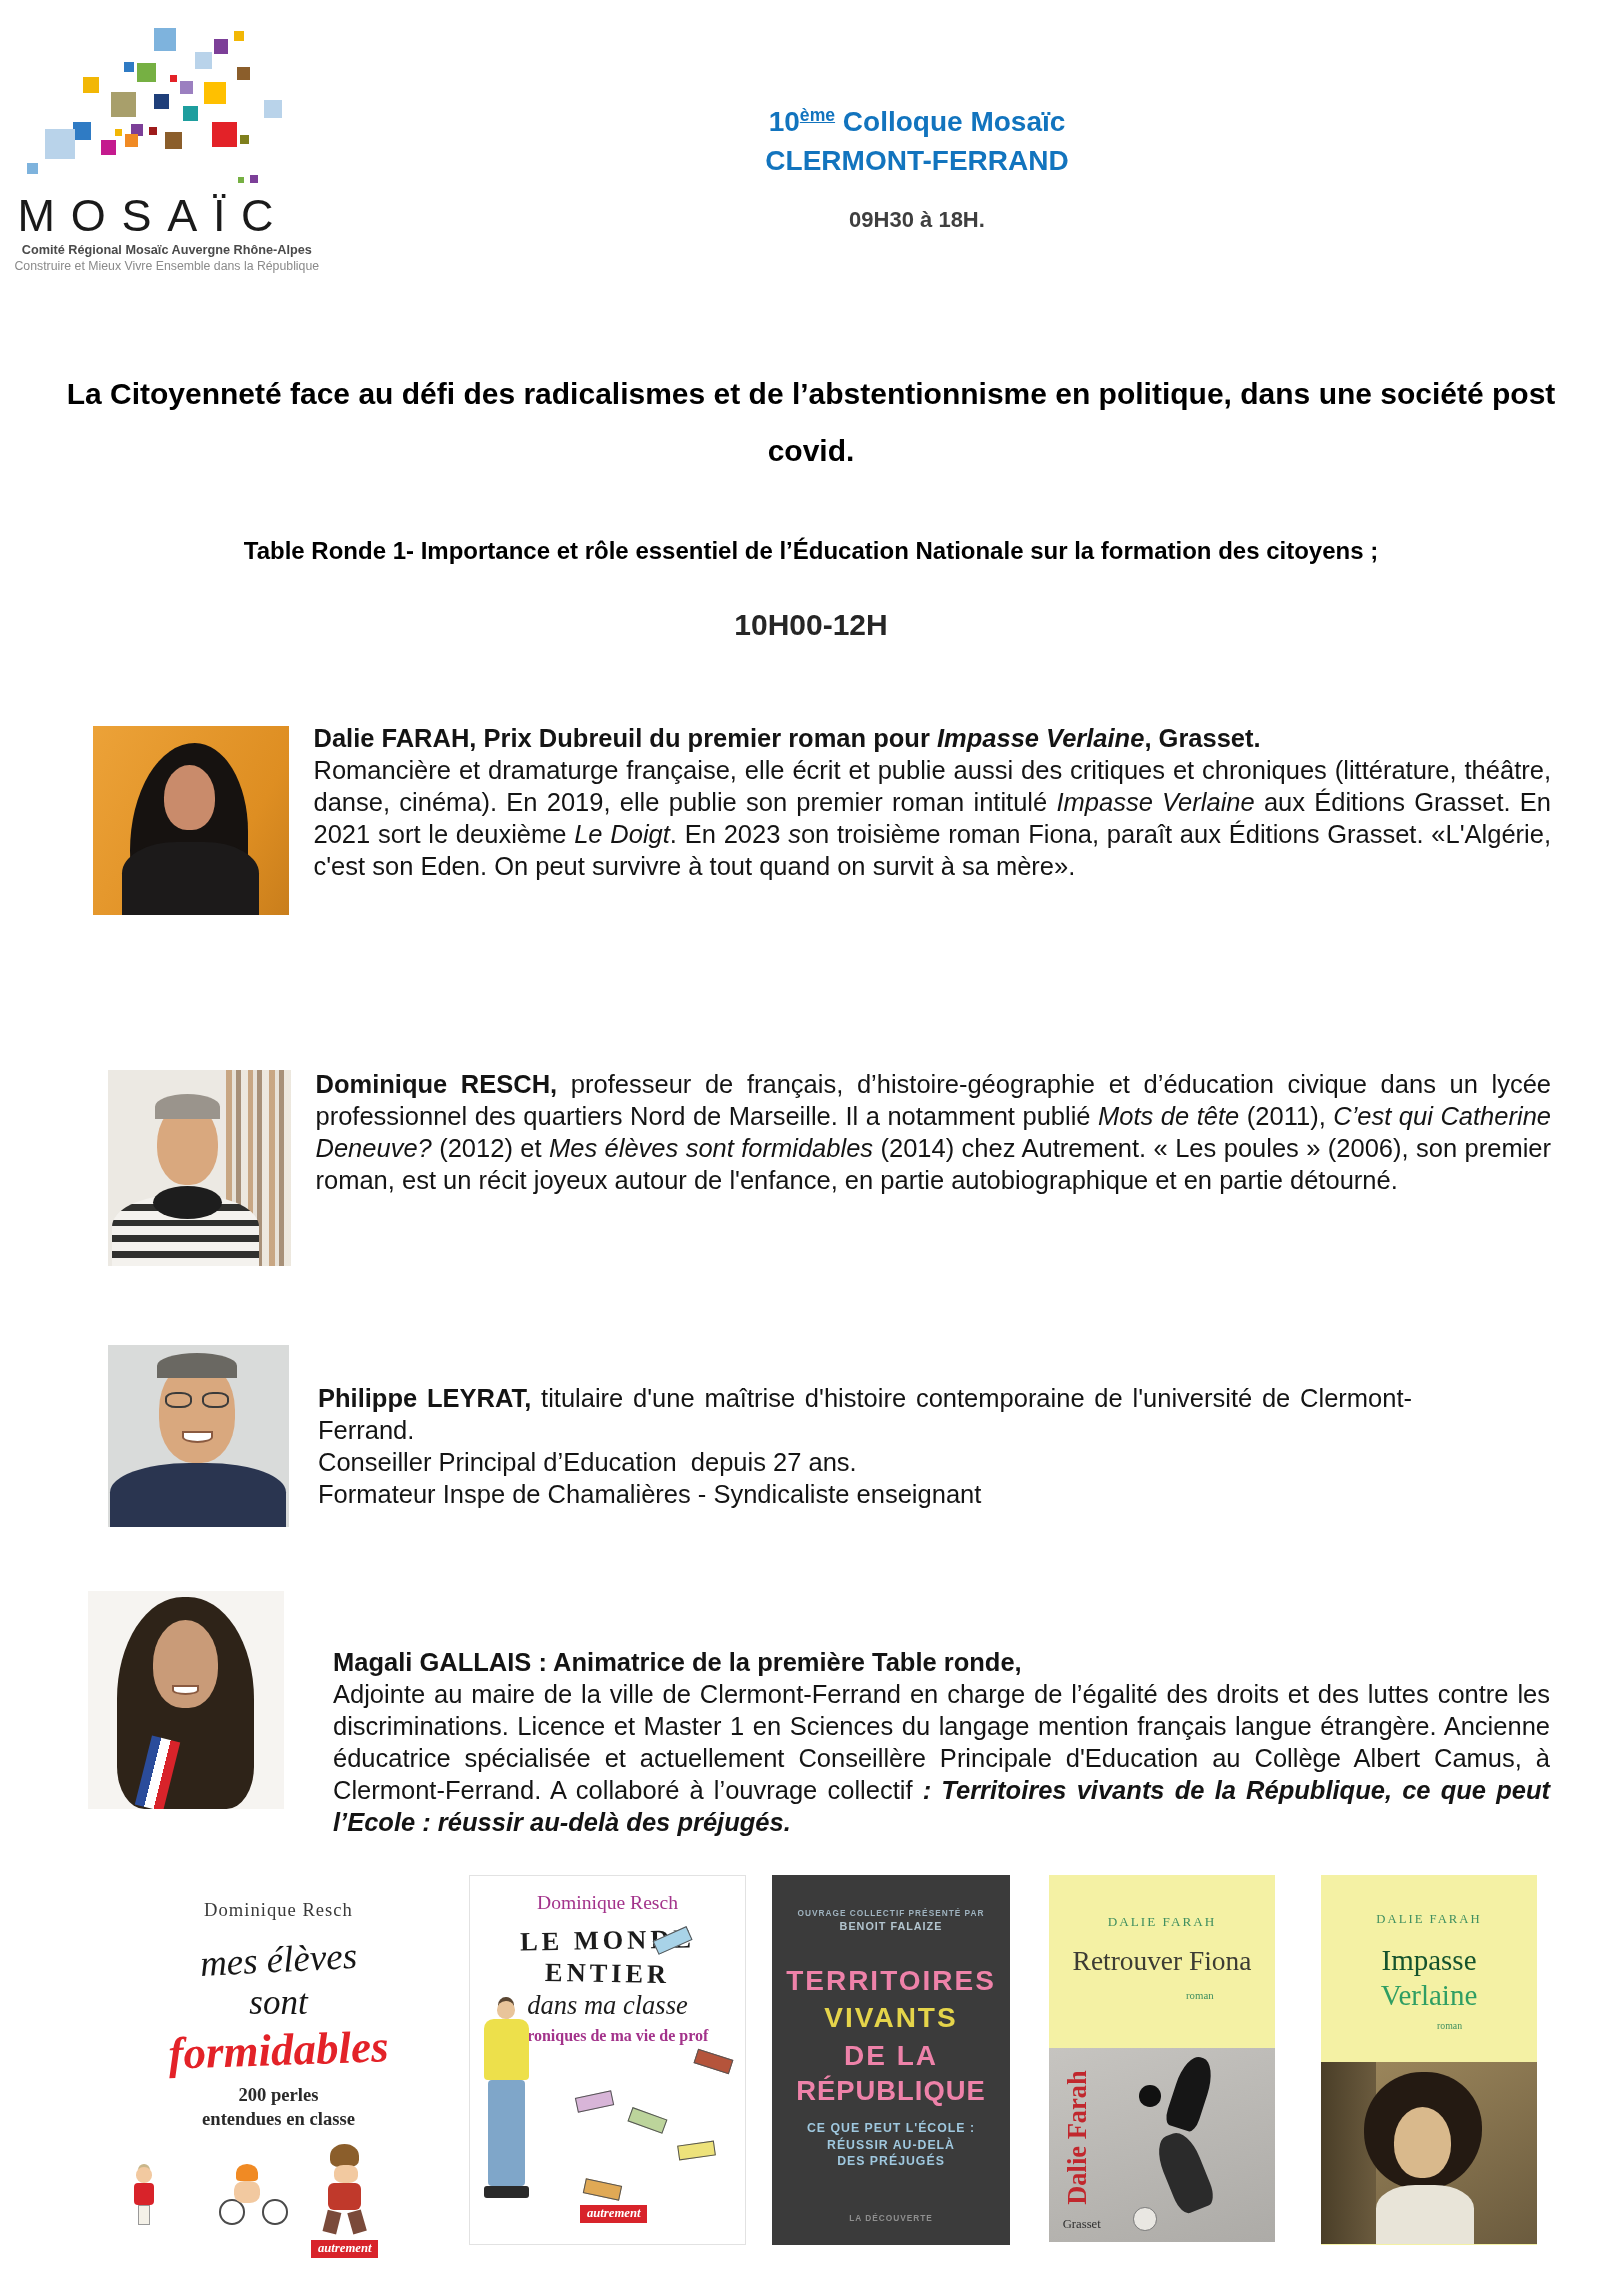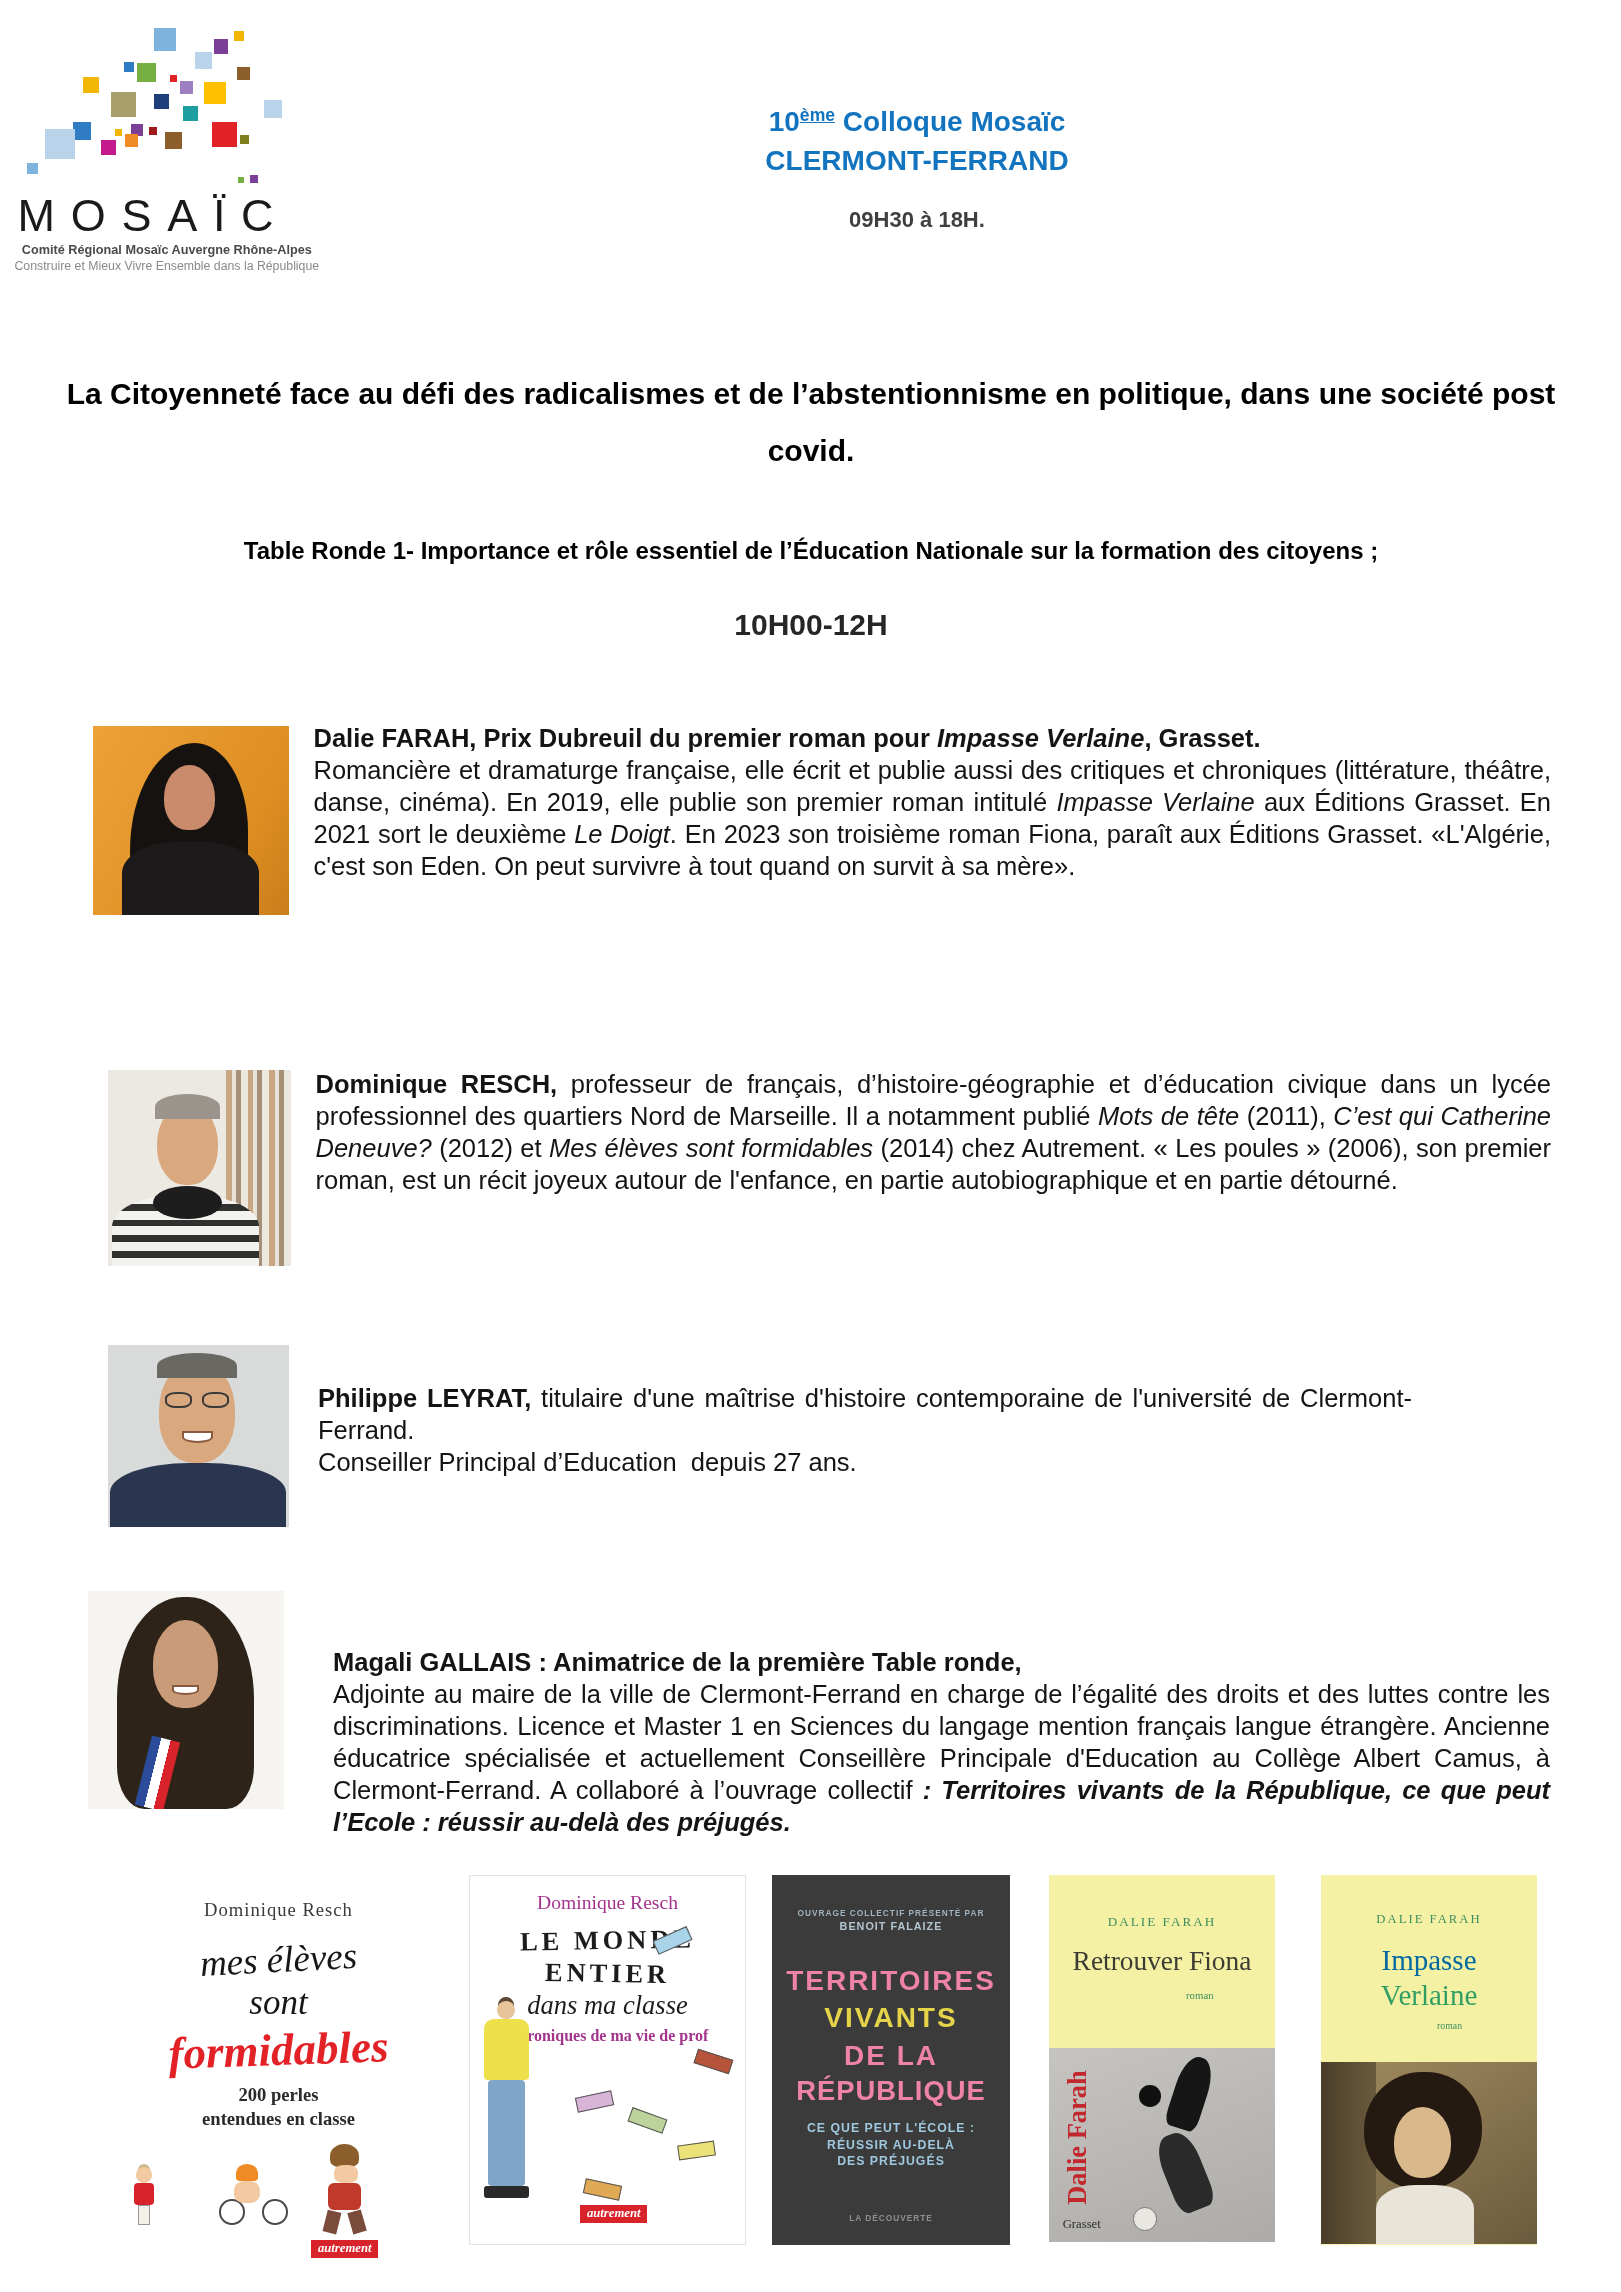--- a/index.html
+++ b/index.html
@@ -111,21 +111,21 @@
   #c4-title { top:71px; font-size:27.4px; color:#3C3C34; }
   #c4-genre { position:absolute; left:137px; top:114px; font-size:10.8px; color:#3F8F5F; }
   #c4-photo { position:absolute; left:0; top:173px; width:226px; height:194px;
     background:linear-gradient(160deg,#C6C4C0,#ADABA7); overflow:hidden; }
   #c4-spine { position:absolute; left:-55px; top:74px; width:167px; text-align:center;
     transform:rotate(-90deg); font-weight:bold; font-size:26.5px; color:#C1272D; }
   #c4-pub { position:absolute; left:13.7px; top:169px; font-size:12.7px; color:#2e2e2e; }
 
   
   #c5-author { top:37px; font-size:12.7px; letter-spacing:2px; color:#3F8F5F; }
-  #c5-t1 { top:69px; font-size:29px; color:#0369a1; }
+  #c5-t1 { top:69px; font-size:29px; color:#14532d; }
   #c5-t2 { top:104px; font-size:29px; color:#2F9E63; }
   #c5-genre { position:absolute; left:116px; top:145px; font-size:9.8px; color:#3F8F5F; }
   #c5-photo { position:absolute; left:0; top:187px; width:216px; height:182px;
     background:linear-gradient(150deg,#A08A5E,#6B5B3E); overflow:hidden; }
 </style>
 </head>
 <body>
 
 <div id="page">
 
@@ -203,20 +203,21 @@
       <span class="shape" style="left:2px;top:118px;width:176px;height:65px;background:#2A3550;border-radius:45% 45% 0 0;"></span>
       <span class="shape" style="left:51px;top:15.7px;width:76px;height:102px;background:#D9A87E;border-radius:48% 48% 44% 44%;"></span>
       <span class="shape" style="left:49px;top:7.8px;width:80px;height:25.5px;background:#6a6862;border-radius:50% 50% 0 0;"></span>
       <span class="shape" style="left:57px;top:47px;width:27.4px;height:15.7px;border:2.9px solid #3a3a3a;border-radius:40%;"></span>
       <span class="shape" style="left:94px;top:47px;width:27.4px;height:15.7px;border:2.9px solid #3a3a3a;border-radius:40%;"></span>
       <span class="shape" style="left:74px;top:86px;width:31px;height:11.8px;background:#fff;border:2px solid #8a5a40;border-radius:0 0 50% 50%;"></span>
     </div>
     <div class="bio-text">
       <p><span class="b">Philippe LEYRAT,</span><span> titulaire d'une maîtrise d'histoire contemporaine de l'université de Clermont-Ferrand.</span></p>
       <div class="prewrap">Conseiller Principal d’Education  depuis 27 ans.</div>
+      <div>Formateur Inspe de Chamalières - Syndicaliste enseignant</div>
     </div>
   </div>
 
   <div id="bio4" class="bio">
     <div id="photo4" class="photo">
       <span class="shape" style="left:29px;top:5.9px;width:137px;height:212px;background:#2E2318;border-radius:48% 48% 20% 20%;"></span>
       <span class="shape" style="left:65px;top:29px;width:65px;height:88px;background:#C99B78;border-radius:50% 50% 45% 45%;"></span>
       <span class="shape" style="left:84px;top:94px;width:27.4px;height:9.8px;background:#fff;border:2px solid #8a5a40;border-radius:0 0 50% 50%;"></span>
       <span class="shape" style="left:55px;top:147px;width:29px;height:71px;background:linear-gradient(90deg,#2B4C9B 0 33%,#fff 33% 66%,#D8232A 66%);transform:rotate(14deg);"></span>
     </div>

